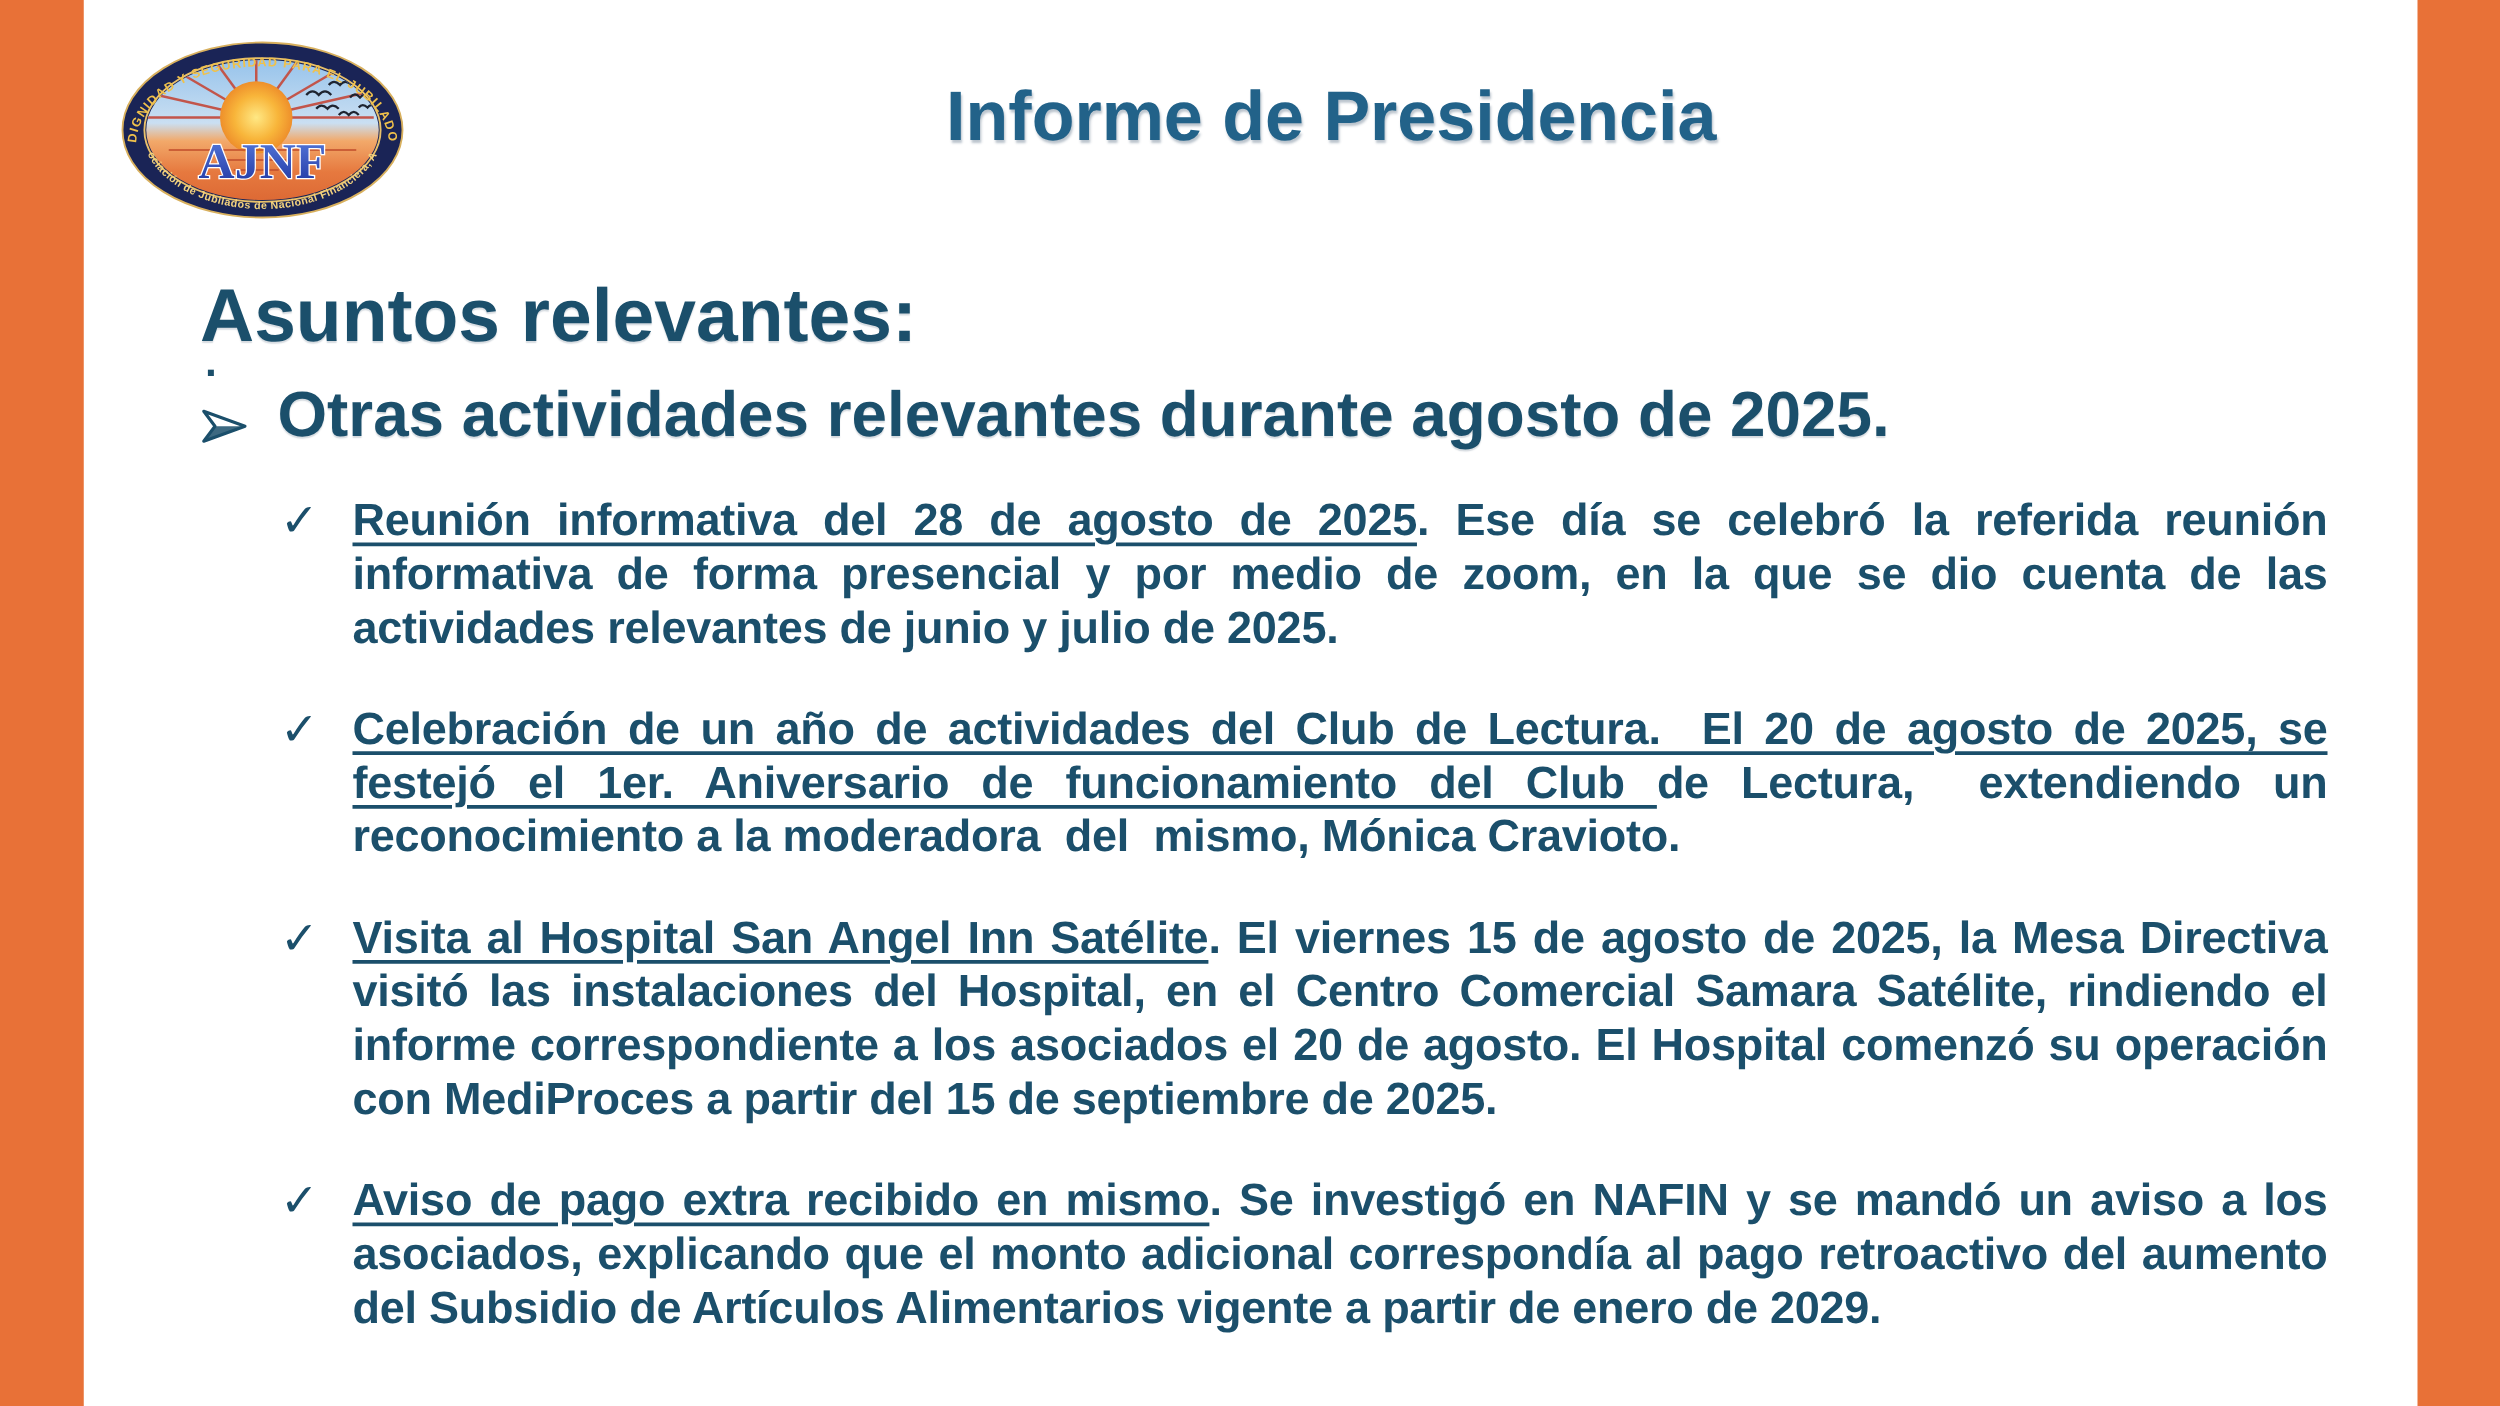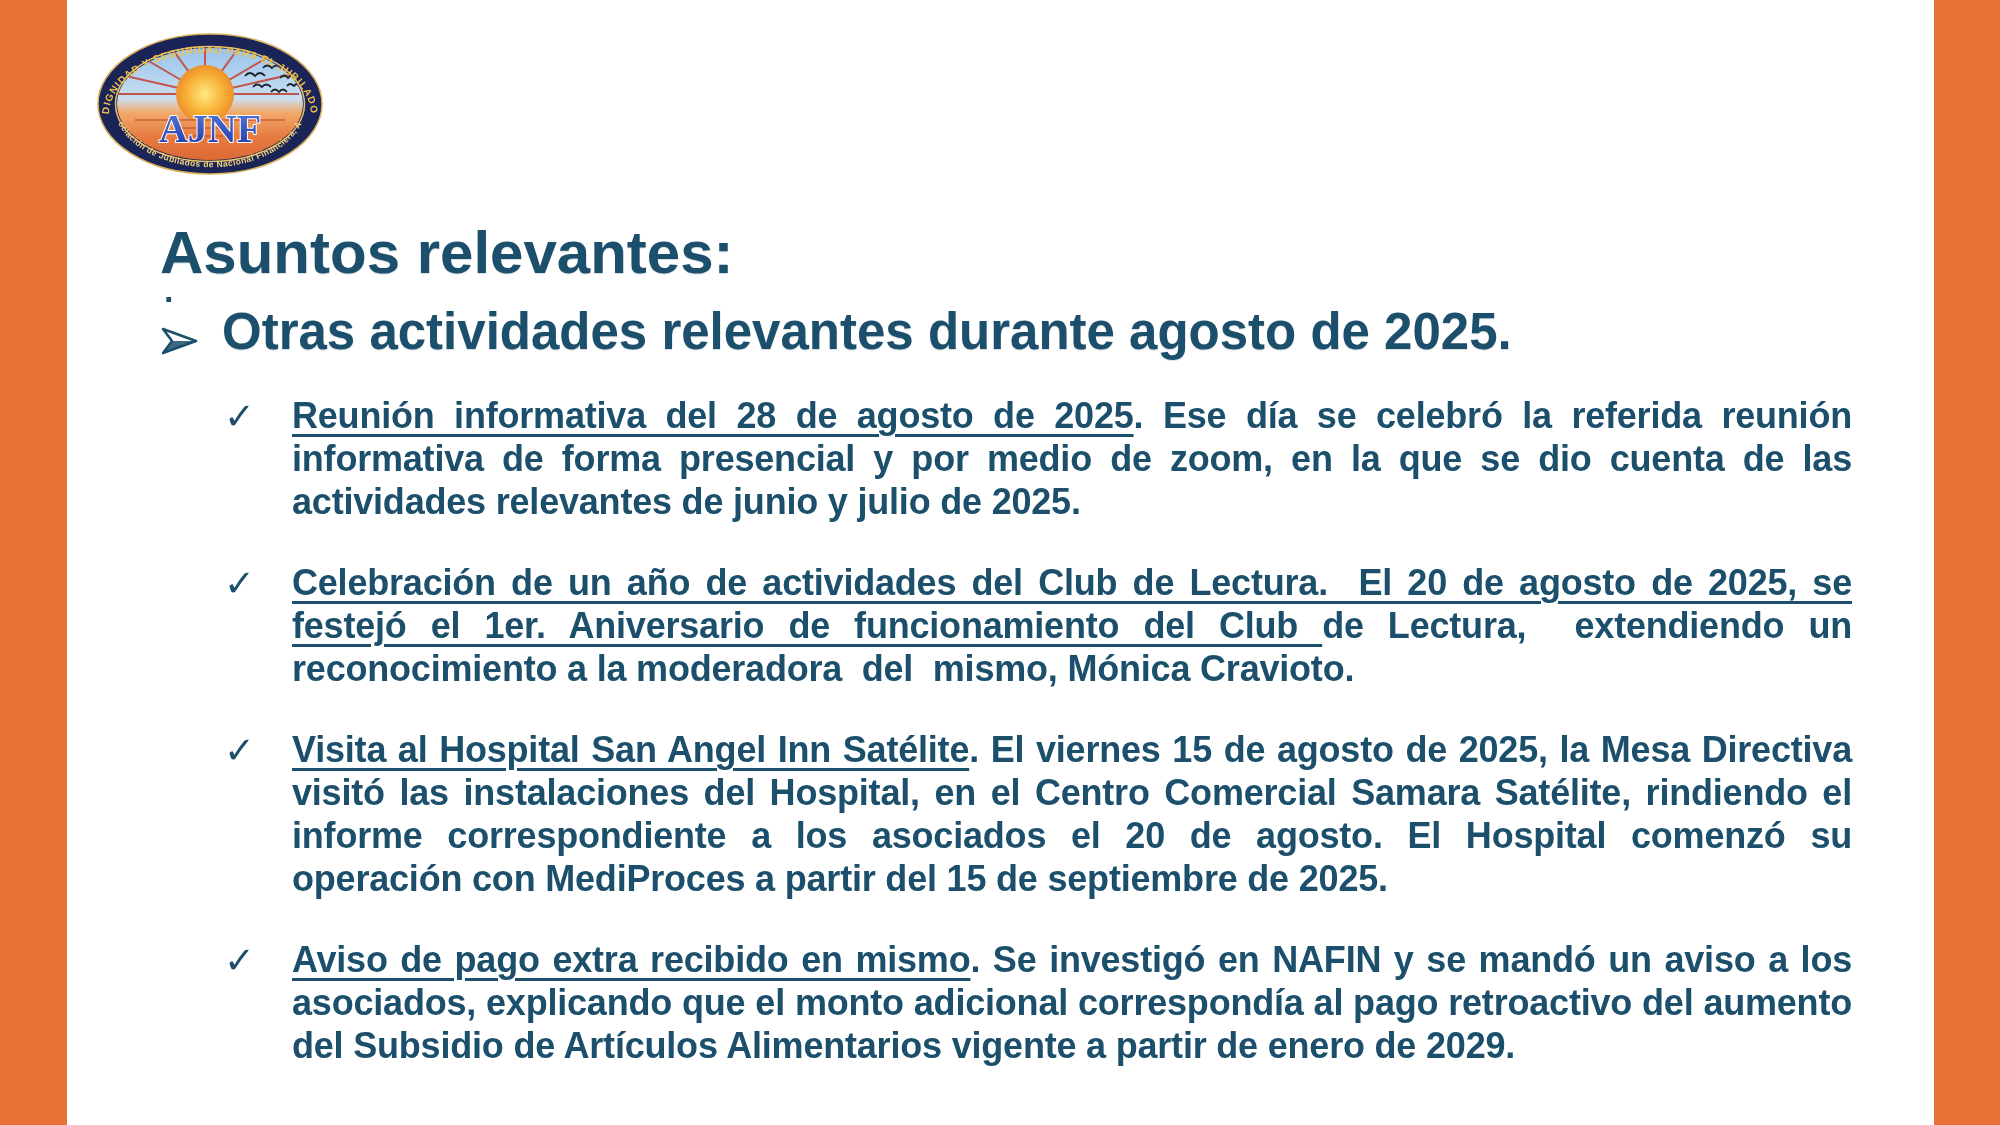--- a/index.html
+++ b/index.html
@@ -43,21 +43,21 @@
   }
   .arrow-icon{position:absolute;left:0;top:8px;width:40px;height:32px;}
 
   .bullets{margin-top:34px;}
   .bullet{position:relative;padding-left:122px;margin:0 0 38px 0;}
   .check{
     position:absolute;left:64px;top:1px;
     font-size:37px;font-weight:400;color:#1B4F6B;
   }
   .btext{
-    margin:10px;text-align:justify;
+    margin:0;text-align:justify;
     font-size:36px;line-height:43px;font-weight:700;
     letter-spacing:-0.2px;color:#1B4F6B;
   }
   .seg.u{
     text-decoration:underline;
     text-decoration-thickness:3px;
     text-underline-offset:6px;
   }
 </style>
 </head>
@@ -130,20 +130,21 @@
 
       <text font-family="Liberation Sans, sans-serif" font-size="10" font-weight="700" fill="#F0C14B" letter-spacing="1">
         <textPath href="#topArc" startOffset="50%" text-anchor="middle">DIGNIDAD Y SEGURIDAD PARA EL JUBILADO</textPath>
       </text>
       <text font-family="Liberation Sans, sans-serif" font-size="8.5" font-weight="700" fill="#F3D27E" letter-spacing="0.4">
         <textPath href="#bottomArc" startOffset="50%" text-anchor="middle">Asociación de Jubilados de Nacional Financiera, A.C.</textPath>
       </text>
     </svg>
   </div>
 
+  <h1 class="title">Informe de Presidencia</h1>
 
   <div class="content">
     <h2 class="section-heading">Asuntos relevantes:</h2>
 
     <div class="stray-dot">.</div>
 
     <div class="arrow-row">
       <span class="arrow-icon">
         <svg width="40" height="32" viewBox="0 0 40 32" xmlns="http://www.w3.org/2000/svg">
           <polygon points="3,4 36,16 3,28 12,16" fill="#FFFFFF" stroke="#1B4F6B" stroke-width="2.5" stroke-linejoin="round"></polygon>

